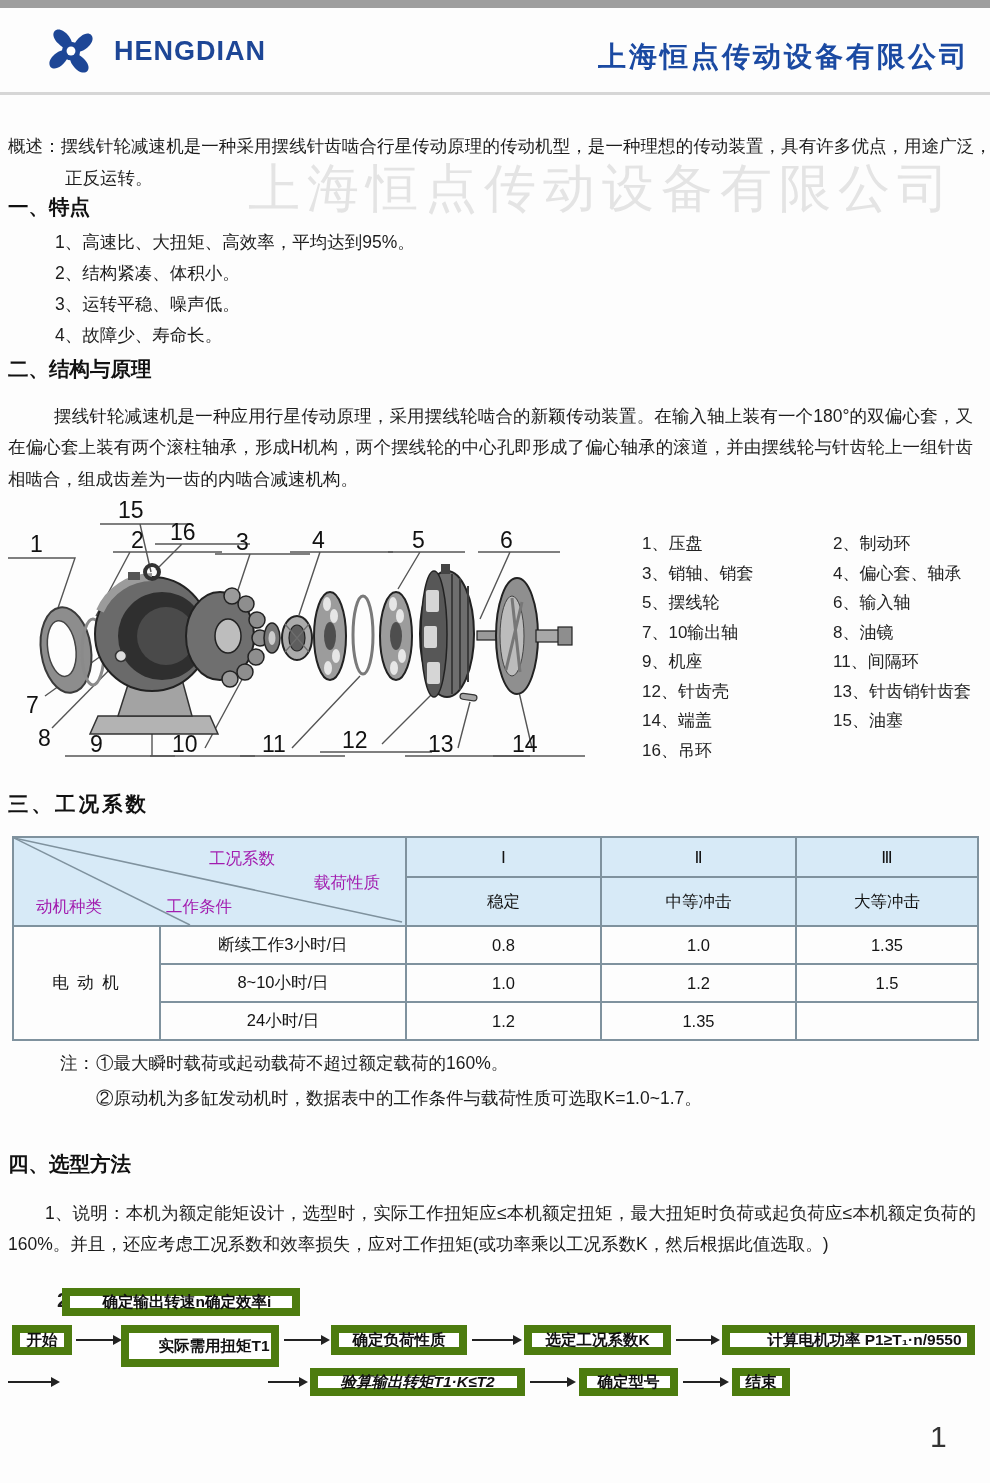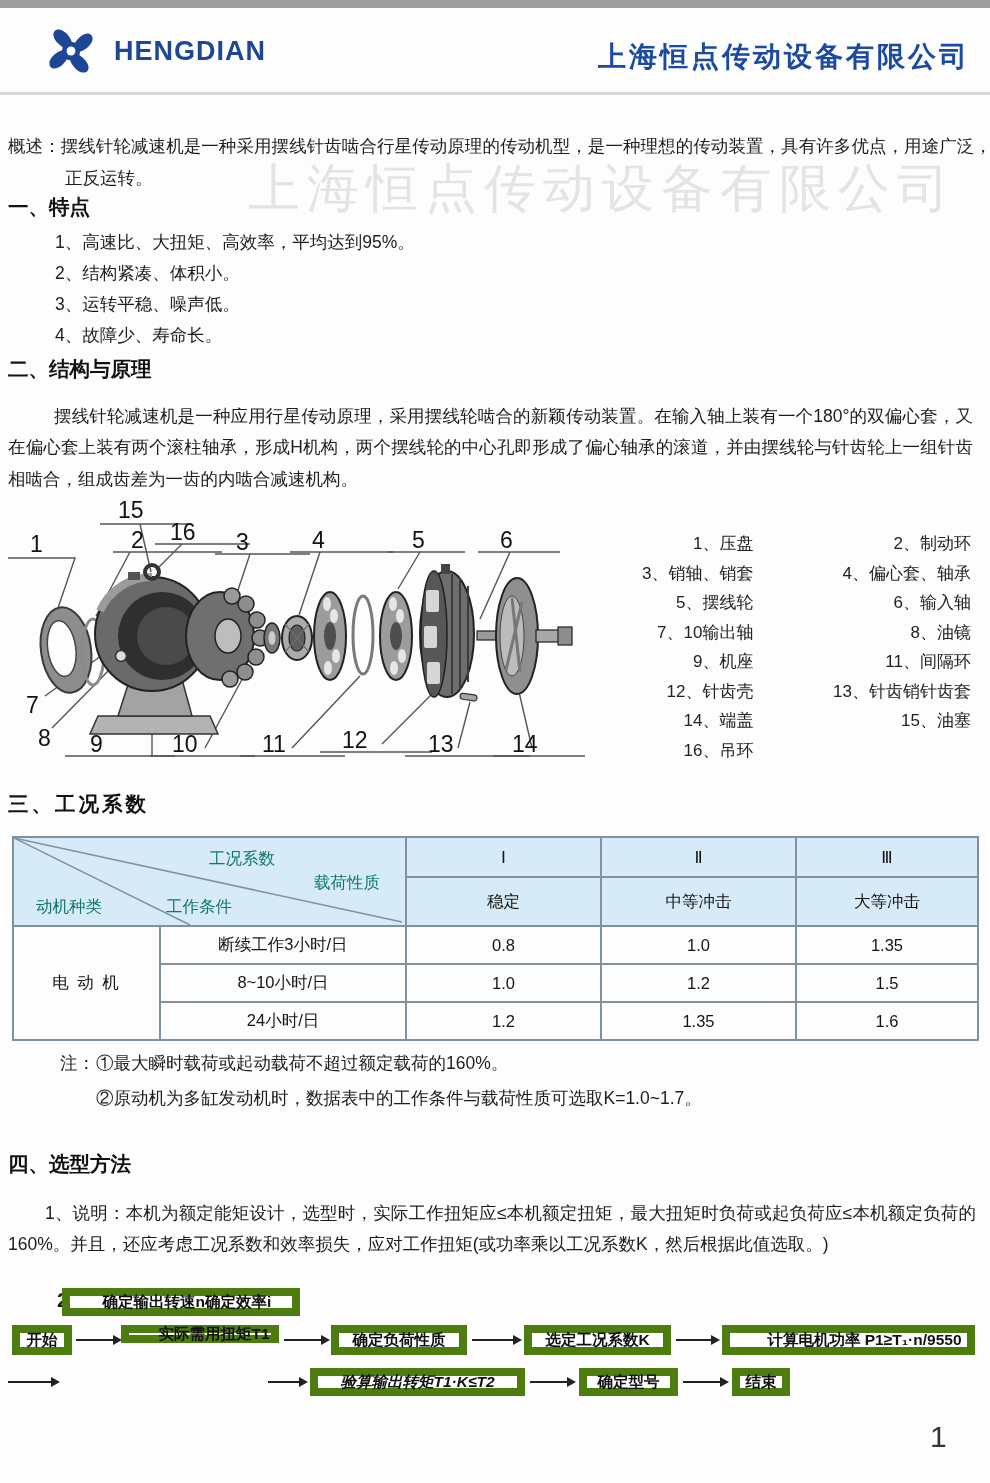--- a/index.html
+++ b/index.html
@@ -18,28 +18,28 @@
   
   .para{position:absolute;font-size:17.5px;line-height:32px;text-align:justify;}
   .overview{left:8px;top:104px;width:962px;padding-left:57px;text-indent:-57px;}
   .sec-title{position:absolute;left:8px;font-size:20.5px;font-weight:700;color:#111;}
   .feat-item{position:absolute;left:55px;font-size:17.5px;}
   .sec2-body{left:8px;top:375px;width:965px;text-indent:46px;line-height:31.5px;}
   .sec4-p1{left:8px;top:1172px;width:968px;text-indent:37px;line-height:31px;}
   .sec4-p2{position:absolute;left:57px;top:1278px;font-size:21px;font-weight:600;}
   
   .legend-col{position:absolute;font-size:17px;color:#222;}
-  .legend-col div{line-height:29.5px;white-space:nowrap;text-align:right;}
+  .legend-col div{line-height:29.5px;white-space:nowrap;}
   
   .wtable{position:absolute;left:12px;top:828px;width:963px;height:201px;border:2px solid #7f929e;box-sizing:content-box;}
   .wt-abs{position:absolute;}
   .wt-headbg{left:0;top:0;width:963px;height:87px;background:#d7eaf7;}
   .wt-line{background:#7f929e;}
   .wt-cell{display:flex;align-items:center;justify-content:center;font-size:16.5px;color:#141414;}
-  .wt-corner-label{position:absolute;font-size:16.5px;color:#0f766e;white-space:nowrap;}
+  .wt-corner-label{position:absolute;font-size:16.5px;color:#a21caf;white-space:nowrap;}
   
   .notes{position:absolute;left:60px;top:1038px;font-size:17.5px;}
   .notes-row{display:flex;}
   .notes-label{width:36px;}
   .notes-items div{line-height:35px;}
   
   .fbox{position:absolute;box-sizing:border-box;border:8px solid #4d7c0f;background:#fff;
         font-size:15.5px;font-weight:600;color:#111;display:flex;align-items:center;justify-content:center;white-space:nowrap;}
   .farrow{position:absolute;height:2px;background:#222;}
   .farrow:after{content:"";position:absolute;right:-8px;top:-4px;border-left:9px solid #222;
@@ -254,40 +254,39 @@
     <div class="wt-abs wt-cell" style="left:393px;top:89px;width:193px;height:36px;">0.8</div>
     <div class="wt-abs wt-cell" style="left:588px;top:89px;width:193px;height:36px;">1.0</div>
     <div class="wt-abs wt-cell" style="left:783px;top:89px;width:180px;height:36px;">1.35</div>
     <div class="wt-abs wt-cell" style="left:147px;top:127px;width:244px;height:36px;">8~10小时/日</div>
     <div class="wt-abs wt-cell" style="left:393px;top:127px;width:193px;height:36px;">1.0</div>
     <div class="wt-abs wt-cell" style="left:588px;top:127px;width:193px;height:36px;">1.2</div>
     <div class="wt-abs wt-cell" style="left:783px;top:127px;width:180px;height:36px;">1.5</div>
     <div class="wt-abs wt-cell" style="left:147px;top:165px;width:244px;height:36px;">24小时/日</div>
     <div class="wt-abs wt-cell" style="left:393px;top:165px;width:193px;height:36px;">1.2</div>
     <div class="wt-abs wt-cell" style="left:588px;top:165px;width:193px;height:36px;">1.35</div>
-    <div class="wt-abs wt-cell" style="left:783px;top:165px;width:180px;height:36px;">1.6</div>
   </div>
 
   <div class="notes">
     <div class="notes-row">
       <div class="notes-label" style="line-height:35px;">注：</div>
       <div class="notes-items">
         <div>①最大瞬时载荷或起动载荷不超过额定载荷的160%。</div>
         <div>②原动机为多缸发动机时，数据表中的工作条件与载荷性质可选取K=1.0~1.7。</div>
       </div>
     </div>
   </div>
 
   <div class="sec-title" style="top:1142px;">四、选型方法</div>
   <p class="para sec4-p1">1、说明：本机为额定能矩设计，选型时，实际工作扭矩应≤本机额定扭矩，最大扭矩时负荷或起负荷应≤本机额定负荷的160%。并且，还应考虑工况系数和效率损失，应对工作扭矩(或功率乘以工况系数K，然后根据此值选取。)</p>
   <div class="sec4-p2">2、步聚</div>
 
   <div class="fbox" style="left:12px;top:1317px;width:60px;height:30px;">开始</div>
   <div class="farrow" style="left:76px;top:1331px;width:38px;"></div>
-  <div class="fbox" style="left:121px;top:1317px;width:158px;height:18px;padding-left:28px;">实际需用扭矩T1</div>
+  <div class="fbox" style="left:121px;top:1317px;width:158px;height:42px;padding-left:28px;">实际需用扭矩T1</div>
   <div class="farrow" style="left:284px;top:1331px;width:38px;"></div>
   <div class="fbox" style="left:331px;top:1317px;width:136px;height:30px;">确定负荷性质</div>
   <div class="farrow" style="left:472px;top:1331px;width:42px;"></div>
   <div class="fbox" style="left:524px;top:1317px;width:147px;height:30px;">选定工况系数K</div>
   <div class="farrow" style="left:676px;top:1331px;width:36px;"></div>
   <div class="fbox" style="left:722px;top:1317px;width:253px;height:30px;padding-left:32px;">计算电机功率 P1≥T₁·n/9550</div>
 
   <div class="farrow" style="left:8px;top:1373px;width:44px;"></div>
   <div class="fbox" style="left:62px;top:1280px;width:238px;height:28px;padding-left:12px;">确定输出转速n确定效率i</div>
   <div class="farrow" style="left:268px;top:1373px;width:32px;"></div>

